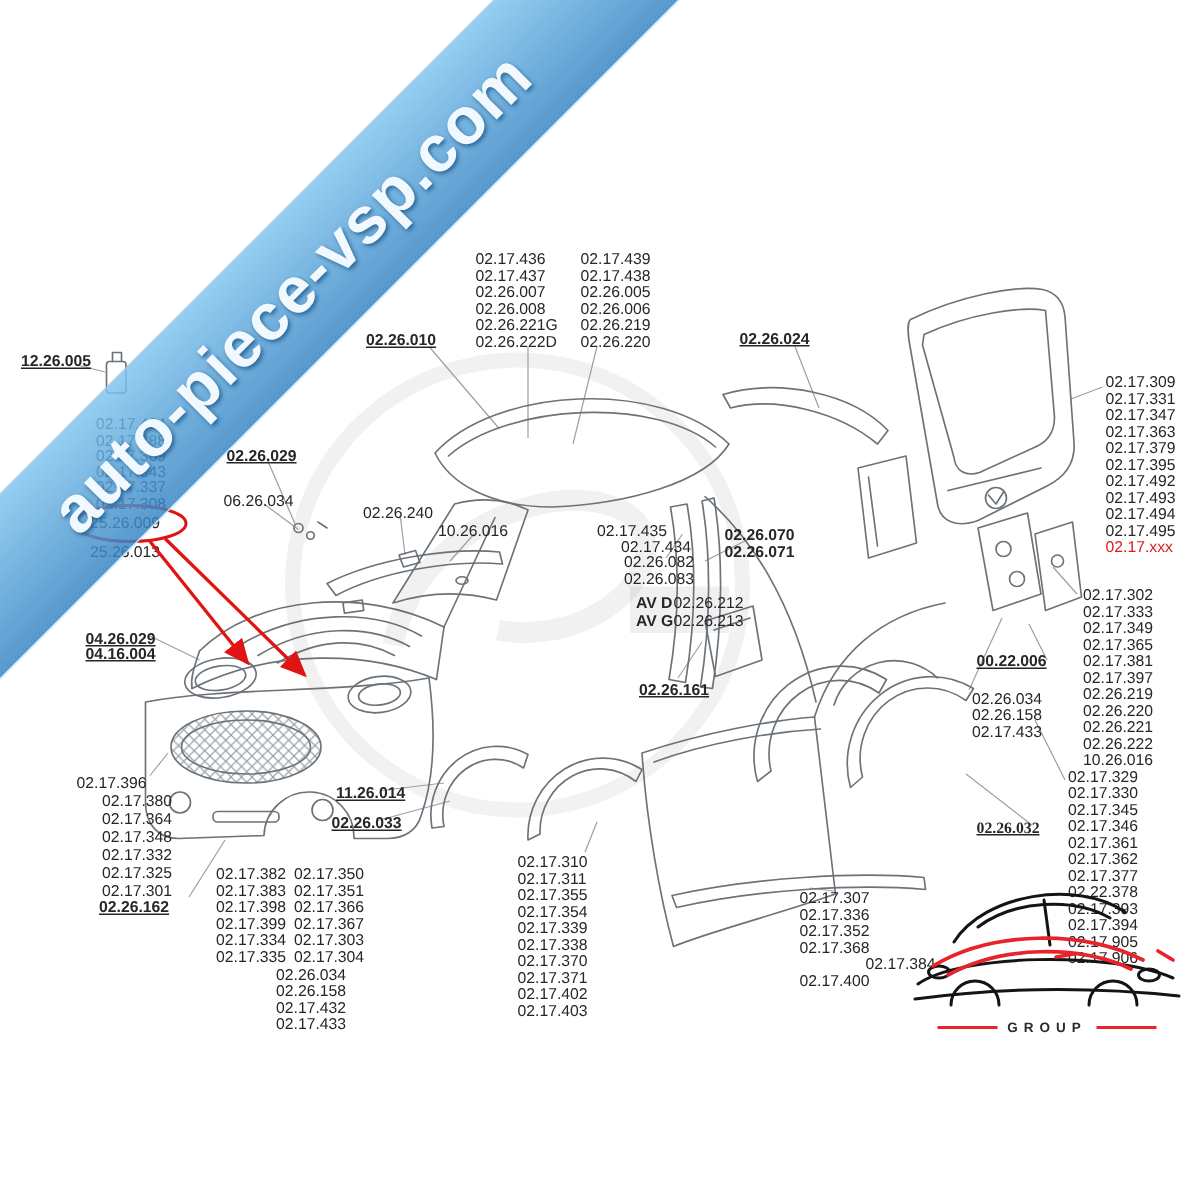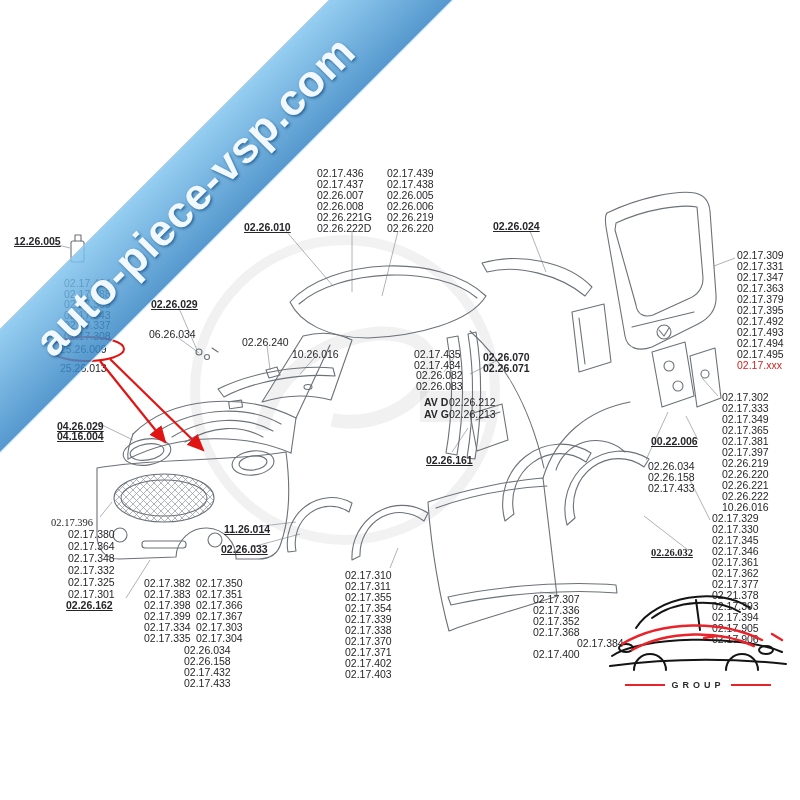--- a/index.html
+++ b/index.html
@@ -163,34 +163,34 @@
       <span class="lbl" style="left: 317px; top: 201px;">02.26.008</span>
       <span class="lbl" style="left: 317px; top: 212px;">02.26.221G</span>
       <span class="lbl" style="left: 317px; top: 223px;">02.26.222D</span>
       <span class="lbl" style="left: 387px; top: 168px;">02.17.439</span>
       <span class="lbl" style="left: 387px; top: 179px;">02.17.438</span>
       <span class="lbl" style="left: 387px; top: 190px;">02.26.005</span>
       <span class="lbl" style="left: 387px; top: 201px;">02.26.006</span>
       <span class="lbl" style="left: 387px; top: 212px;">02.26.219</span>
       <span class="lbl" style="left: 387px; top: 223px;">02.26.220</span>
       <span class="lbl bu" style="left: 493px; top: 221px;">02.26.024</span>
-      <span class="lbl" style="left: 414px; top: 349px;">02.17.435</span>
+      <span class="lbl" style="left: 398px; top: 349px;">02.17.435</span>
       <span class="lbl" style="left: 414px; top: 360px;">02.17.434</span>
       <span class="lbl" style="left: 416px; top: 370px;">02.26.082</span>
       <span class="lbl" style="left: 416px; top: 381px;">02.26.083</span>
       <span class="lbl b" style="left: 483px; top: 352px;">02.26.070</span>
       <span class="lbl b" style="left: 483px; top: 363px;">02.26.071</span>
       <span class="lbl b" style="left: 424px; top: 397px;">AV D</span>
       <span class="lbl" style="left: 449px; top: 397px;">02.26.212</span>
       <span class="lbl b" style="left: 424px; top: 409px;">AV G</span>
       <span class="lbl" style="left: 449px; top: 409px;">02.26.213</span>
       <span class="lbl bu" style="left: 426px; top: 455px;">02.26.161</span>
       <span class="lbl bu" style="left: 57px; top: 421px;">04.26.029</span>
       <span class="lbl bu" style="left: 57px; top: 431px;">04.16.004</span>
-      <span class="lbl" style="left: 51px; top: 517px; font-family: Liberation Serif, serif;">02.17.396</span>
+      <span class="lbl" style="left: 51px; top: 517px;">02.17.396</span>
       <span class="lbl" style="left: 68px; top: 529px;">02.17.380</span>
       <span class="lbl" style="left: 68px; top: 541px;">02.17.364</span>
       <span class="lbl" style="left: 68px; top: 553px;">02.17.348</span>
       <span class="lbl" style="left: 68px; top: 565px;">02.17.332</span>
       <span class="lbl" style="left: 68px; top: 577px;">02.17.325</span>
       <span class="lbl" style="left: 68px; top: 589px;">02.17.301</span>
       <span class="lbl bu" style="left: 66px; top: 600px;">02.26.162</span>
       <span class="lbl bu" style="left: 224px; top: 524px;">11.26.014</span>
       <span class="lbl bu" style="left: 221px; top: 544px;">02.26.033</span>
       <span class="lbl" style="left: 144px; top: 578px;">02.17.382</span>
@@ -251,21 +251,21 @@
       <span class="lbl" style="left: 648px; top: 461px;">02.26.034</span>
       <span class="lbl" style="left: 648px; top: 472px;">02.26.158</span>
       <span class="lbl" style="left: 648px; top: 483px;">02.17.433</span>
       <span class="lbl" style="left: 712px; top: 513px;">02.17.329</span>
       <span class="lbl" style="left: 712px; top: 524px;">02.17.330</span>
       <span class="lbl" style="left: 712px; top: 535px;">02.17.345</span>
       <span class="lbl" style="left: 712px; top: 546px;">02.17.346</span>
       <span class="lbl" style="left: 712px; top: 557px;">02.17.361</span>
       <span class="lbl" style="left: 712px; top: 568px;">02.17.362</span>
       <span class="lbl" style="left: 712px; top: 579px;">02.17.377</span>
-      <span class="lbl" style="left: 712px; top: 590px;">02.21.378</span>
+      <span class="lbl" style="left: 712px; top: 590px;">02.22.378</span>
       <span class="lbl" style="left: 712px; top: 601px;">02.17.393</span>
       <span class="lbl" style="left: 712px; top: 612px;">02.17.394</span>
       <span class="lbl" style="left: 712px; top: 623px;">02.17.905</span>
       <span class="lbl" style="left: 712px; top: 634px;">02.17.906</span>
       <span class="lbl bu" style="left: 651px; top: 547px; font-family: Liberation Serif, serif;">02.26.032</span>
     </div>
 
   <svg id="annot" width="800" height="800" viewBox="0 0 800 800">
     <defs>
       <marker id="ah" markerWidth="9" markerHeight="8" refX="7" refY="3.5" orient="auto">

